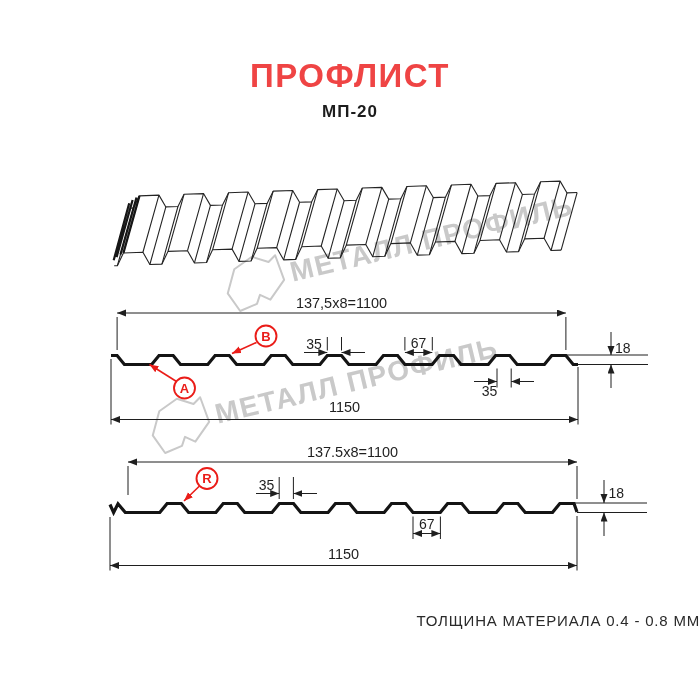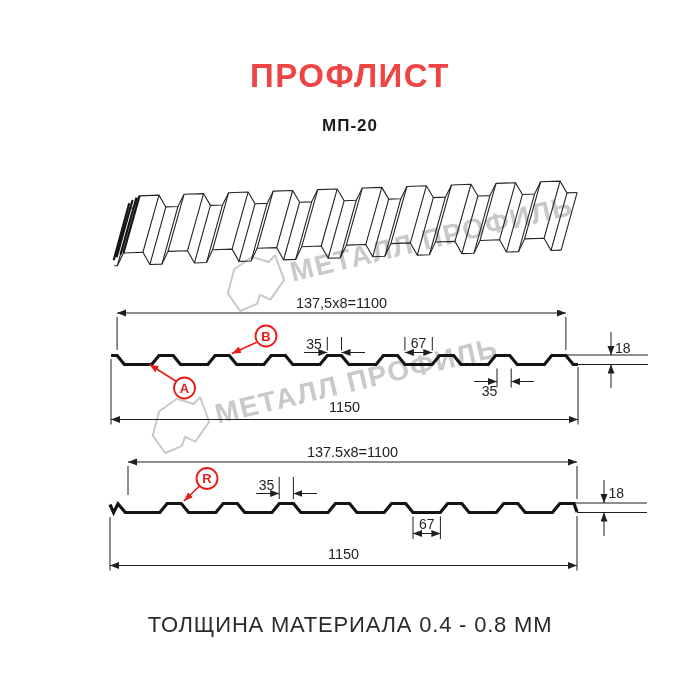--- a/index.html
+++ b/index.html
@@ -1,22 +1,22 @@
 <!DOCTYPE html>
 <html><head>
 <meta charset="utf-8">
 <style>
   html,body{margin:0;padding:0;background:#fff;}
   body{width:700px;height:700px;position:relative;overflow:hidden;
        font-family:"Liberation Sans",sans-serif;
        --line:#1f1f1f; --red:#ea1c18; --wm:#c9c9c9;}
   .abs{position:absolute;left:0;width:700px;text-align:center;}
   #title{top:57px;font-size:33px;font-weight:700;letter-spacing:1.5px;color:#ef4444;}
-  #subtitle{top:116px;font-size:17px;font-weight:700;letter-spacing:1px;color:#1c1c1c;}
-  #footer{top:612px;font-size:22px;font-weight:400;letter-spacing:.8px;color:#2a2a2a;}
+  #subtitle{top:102px;font-size:17px;font-weight:700;letter-spacing:1px;color:#1c1c1c;}
+  #footer{top:612px;font-size:15px;font-weight:400;letter-spacing:.8px;color:#2a2a2a;text-align:right;}
   svg{position:absolute;top:0;left:0;}
   .thin{stroke:var(--line);stroke-width:1;fill:none;}
   .prof{stroke:#141414;stroke-width:3.2;fill:none;stroke-linejoin:miter;}
   .sheet{stroke:#242424;stroke-width:1.1;fill:none;stroke-linejoin:round;}
   .sheetB{stroke:#161616;stroke-width:2.2;fill:none;}
   .redl{stroke:var(--red);stroke-width:1.6;fill:none;}
   .redc{stroke:var(--red);stroke-width:1.9;fill:#fff;}
   .dtx{font-size:14px;fill:var(--line);text-anchor:middle;}
   .dtxL{font-size:14.5px;fill:var(--line);text-anchor:middle;}
   .dtxS{font-size:14px;fill:var(--line);text-anchor:start;}

